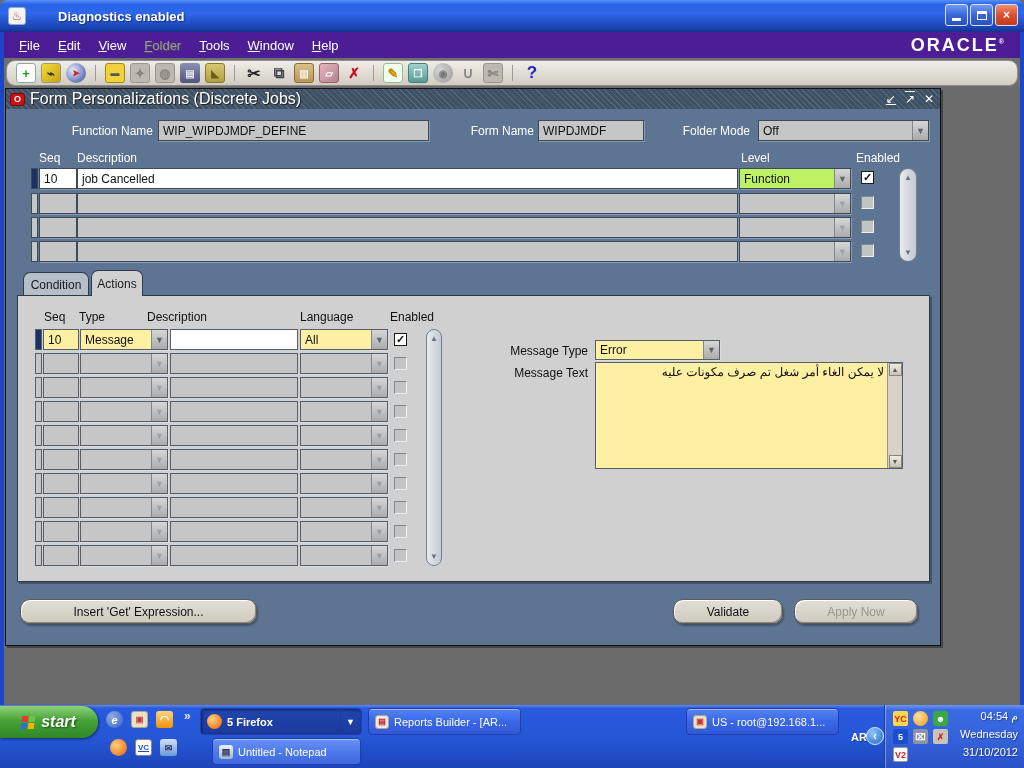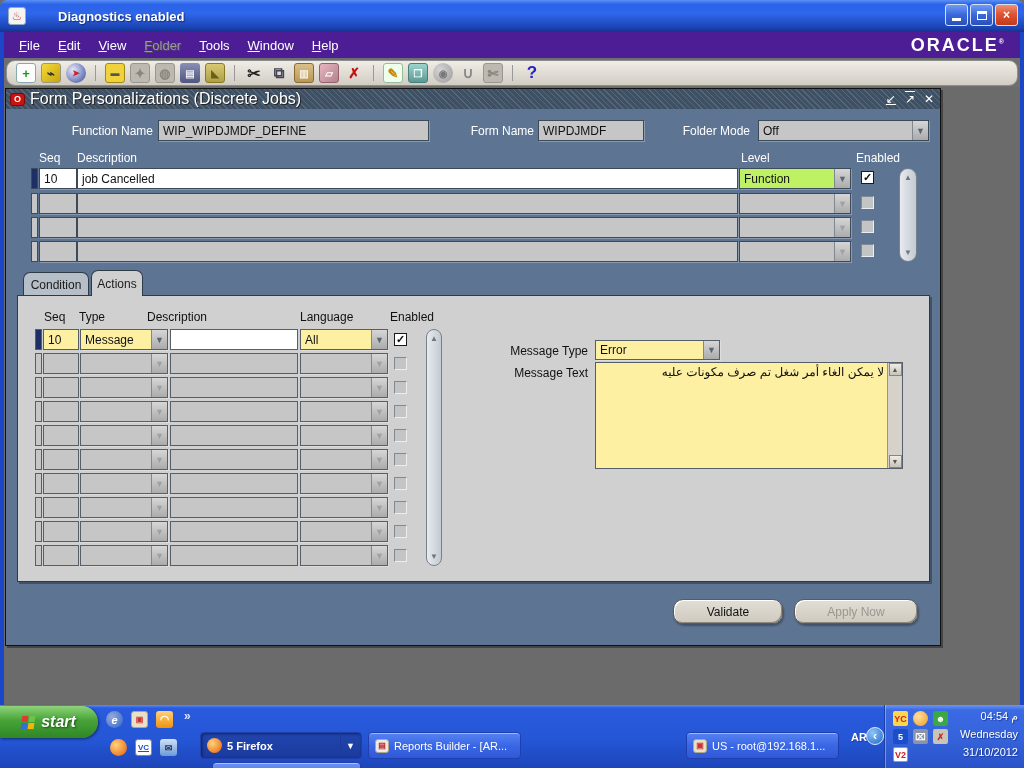--- a/index.html
+++ b/index.html
@@ -135,21 +135,21 @@
   .ql.ie { background:radial-gradient(circle at 35% 35%,#9ad,#2a66c8); border-radius:50%; font-style:italic; }
   .ql.rdp { background:#e8e0c8; color:#c33; font-size:8px; border:1px solid #aa8; }
   .ql.orange { background:linear-gradient(180deg,#ffd27a,#f0920a); color:#fff; }
   .ql.ff { background:radial-gradient(circle at 35% 35%,#ffd27a,#e85d0a); border-radius:50%; }
   .ql.vnc { background:#fff; color:#1a4ecc; font-size:8px; border:1px solid #888;text-decoration:underline; }
   .ql.mail { background:linear-gradient(180deg,#cfe2f8,#6a9ad8); color:#335; font-size:9px; }
   .chev { position:absolute; color:#dfe8ff; font-size:12px; font-weight:bold; }
   .tbtn { position:absolute; height:27px; border-radius:4px; border:1px solid #1f3fae;
     background:linear-gradient(180deg,#5583f2 0%,#3a67e6 50%,#3158d6 100%);
     display:flex; align-items:center; gap:5px; padding:0 6px; color:#fff; font-size:11px;
-    box-shadow:inset 0 1px 0 rgba(255,255,255,.45); overflow:hidden;margin-top:24px; }
+    box-shadow:inset 0 1px 0 rgba(255,255,255,.45); overflow:hidden; }
   .tbtn .lbl { white-space:nowrap; overflow:hidden; text-overflow:ellipsis; }
   .tbtn.active { background:linear-gradient(180deg,#2146b0,#1b3a9c); box-shadow:inset 1px 1px 3px rgba(0,0,0,.5); font-weight:bold; }
   .tbtn.light { background:linear-gradient(180deg,#6a90f4 0%,#4a76e8 60%,#4068dd 100%); }
   .tbtn .drop { margin-left:auto; border-left:1px solid #1b3a9c; padding-left:5px; font-size:9px; height:100%;
     display:flex; align-items:center; }
   .ti { position:absolute; width:15px; height:15px; border-radius:2px; display:flex; align-items:center; justify-content:center;
     font-size:9px; font-weight:bold; color:#fff; }
   .traypanel { position:absolute; left:884px; top:705px; width:140px; height:63px;
     background:linear-gradient(180deg,#6a95f6 0%,#3a6ae4 8%,#3562da 55%,#2a52c8 100%);
     border-left:1px solid #1d3f9f; box-shadow:inset 1px 0 0 rgba(255,255,255,.35); }
@@ -443,20 +443,21 @@
           <div class="plabel" style="left:420px;top:70px;width:150px;text-align:right;">Message Text</div>
           <div class="msgtext">
             <div class="txt">لا يمكن الغاء أمر شغل تم صرف مكونات عليه</div>
             <div class="sb">
               <span class="sbtn">▲</span>
               <span class="sbtn">▼</span>
             </div>
           </div>
         </div>
 
+        <div class="obtn" style="left:14px;top:490px;width:237px;">Insert 'Get' Expression...</div>
         <div class="obtn" style="left:667px;top:490px;width:110px;">Validate</div>
         <div class="obtn disabled" style="left:788px;top:490px;width:124px;">Apply Now</div>
 
       </div>
     </div>
   </div>
 
   <div class="taskbar">
     <div class="startbtn">
       <span class="startflag"></span>

